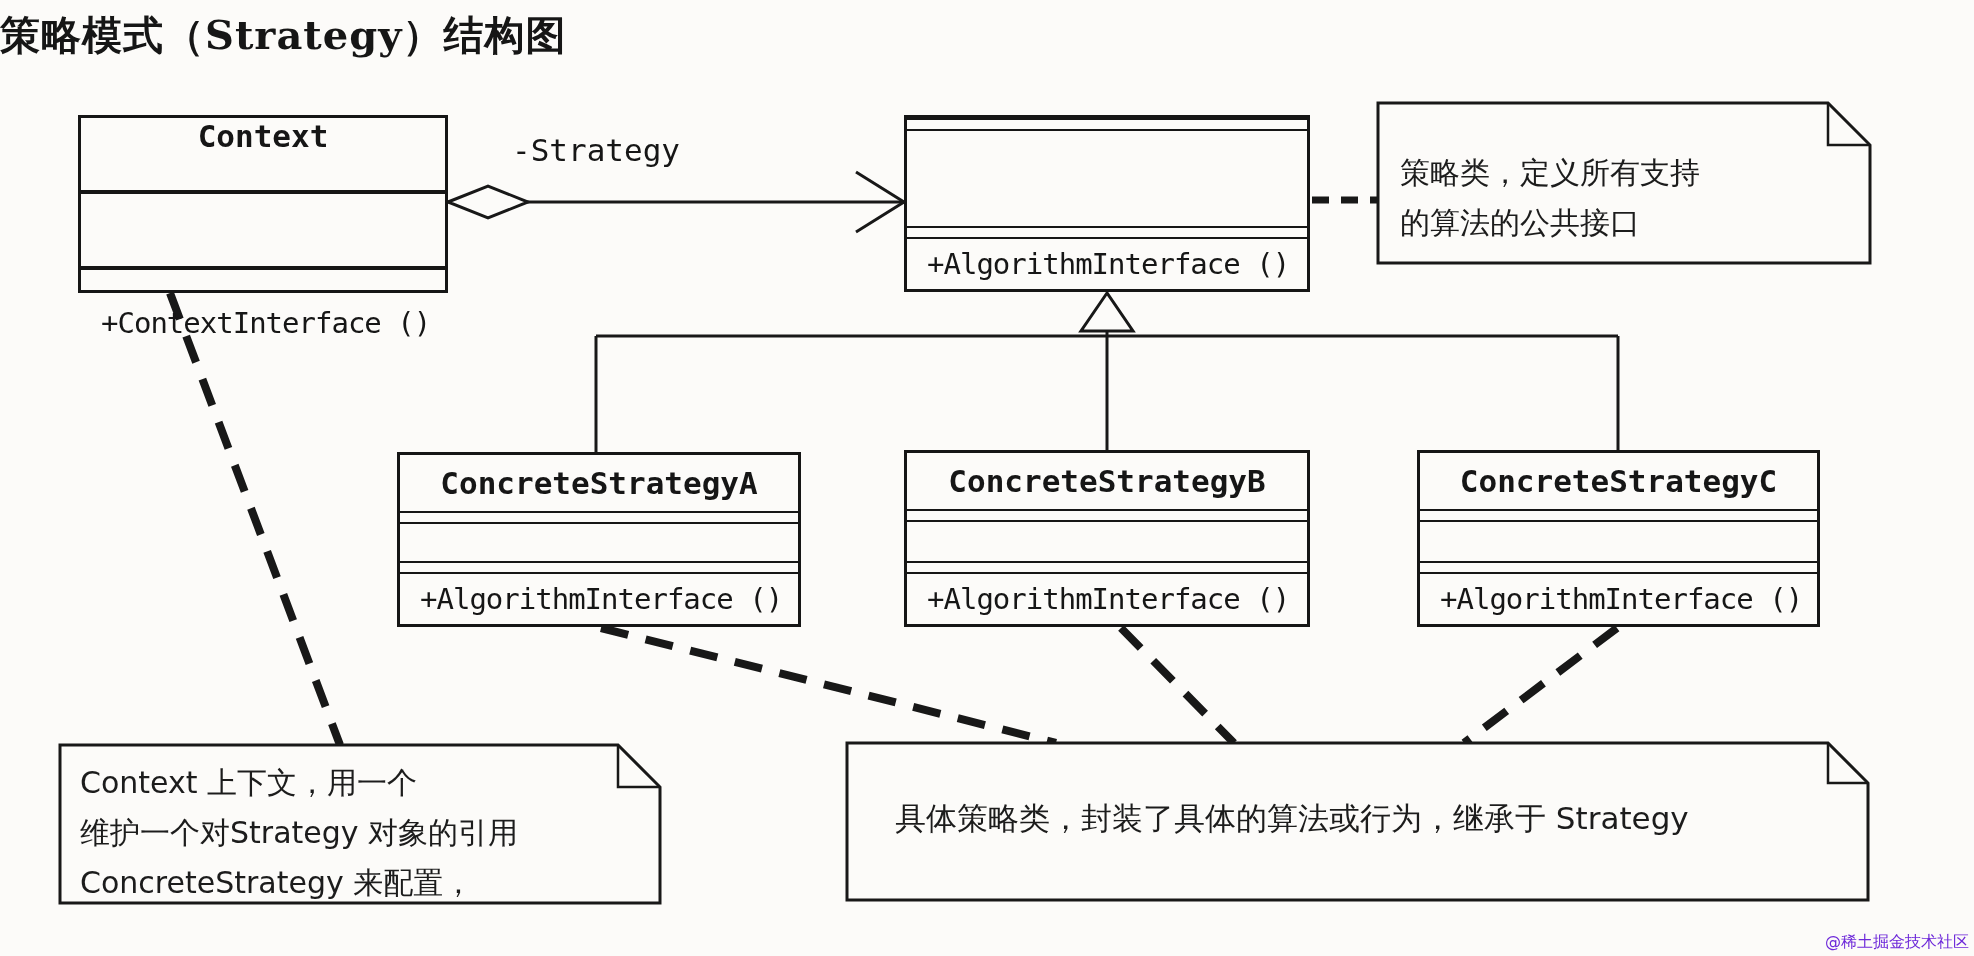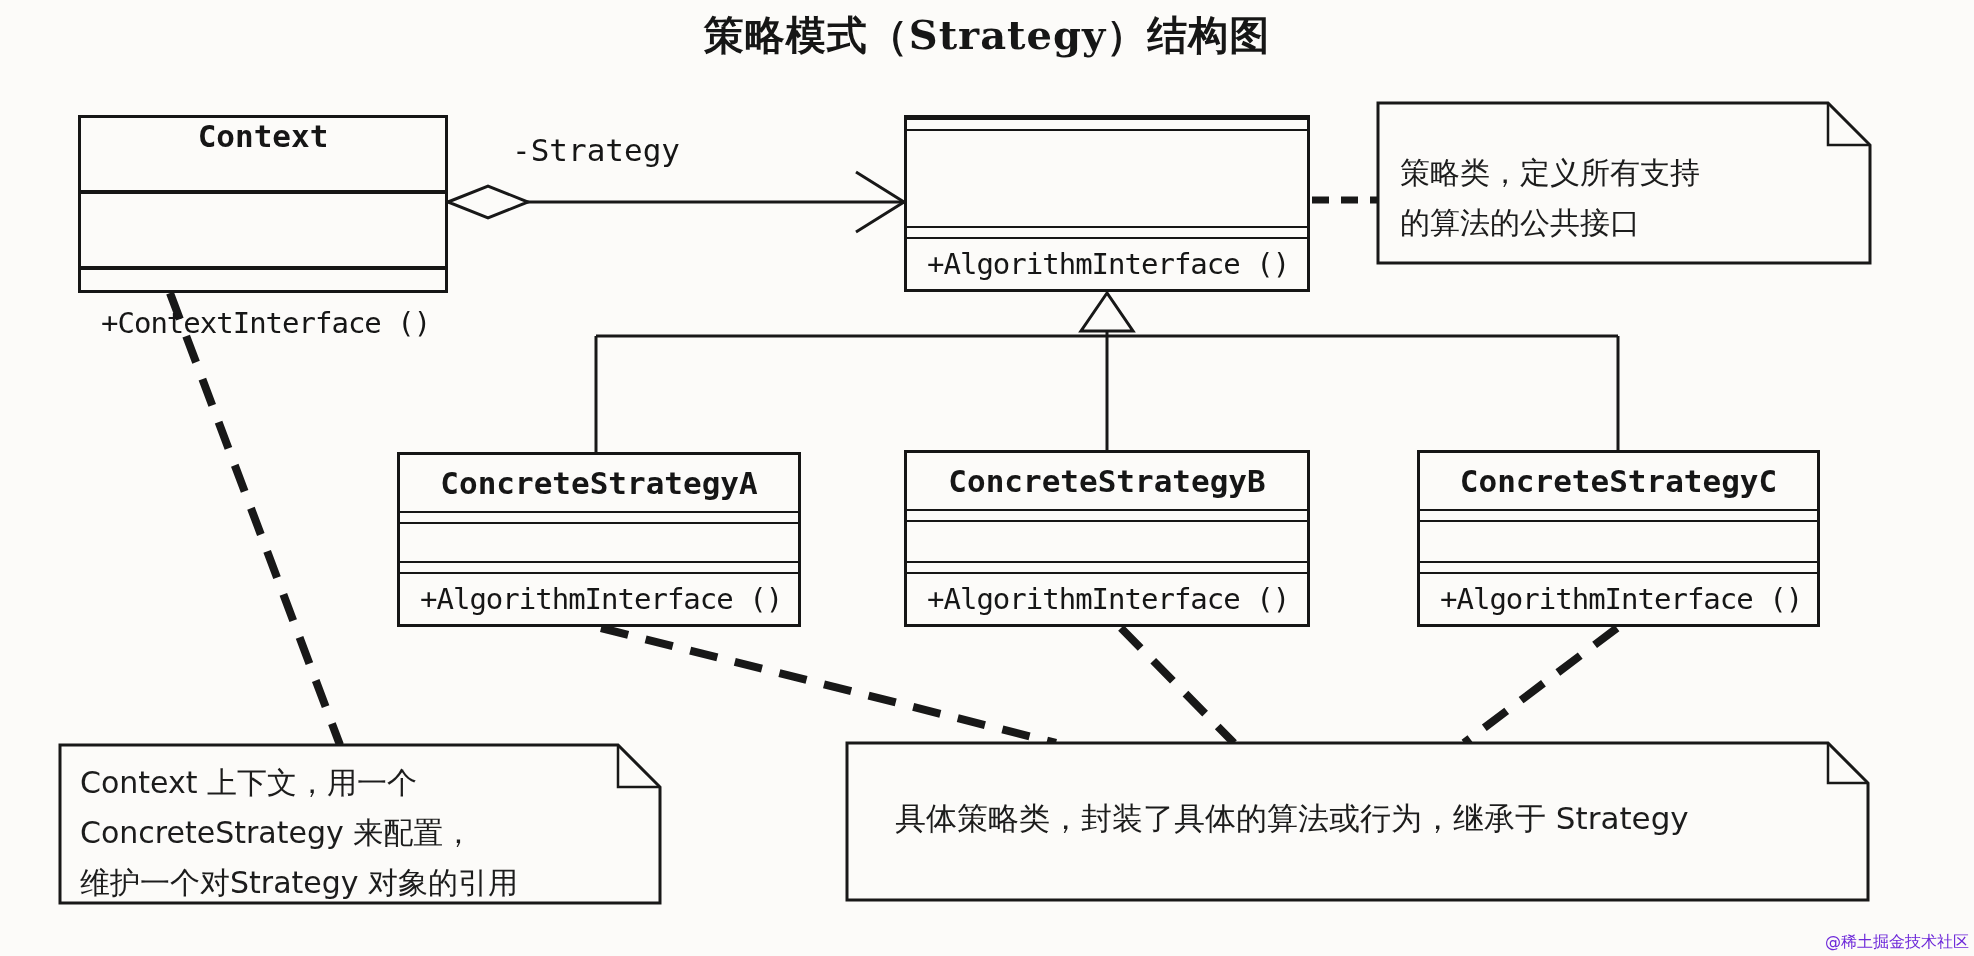--- a/index.html
+++ b/index.html
@@ -8,21 +8,21 @@
     width: 1974px;
     height: 956px;
     background: #fcfbf9;
     font-family: "DejaVu Sans", sans-serif;
     color: #161616;
     overflow: hidden;
   }
   #diagram-title {
     position: absolute;
     top: 8px; left: 0; width: 100%;
-    text-align: center;
+    text-align: left;
     font-size: 40px;
     font-weight: bold;
     letter-spacing: 1px;
     font-family: "DejaVu Serif", "Liberation Serif", serif;
   }
   svg.overlay {
     position: absolute; left: 0; top: 0;
     width: 1974px; height: 956px;
   }
   .uml-class {
@@ -159,22 +159,22 @@
     <div class="uml-method">+AlgorithmInterface ()</div>
   </div>
 
   <div class="note-text" style="left:1400px; top:148px;">
     <div>策略类，定义所有支持</div>
     <div>的算法的公共接口</div>
   </div>
 
   <div class="note-text" style="left:80px; top:758px;">
     <div>Context 上下文，用一个</div>
+    <div>维护一个对Strategy 对象的引用</div>
     <div>ConcreteStrategy 来配置，</div>
-    <div>维护一个对Strategy 对象的引用</div>
   </div>
 
   <div class="note-text" style="left:895px; top:800px; font-size:31px; line-height:36px;">
     <div>具体策略类，封装了具体的算法或行为，继承于 Strategy</div>
   </div>
 
   <div id="watermark">@稀土掘金技术社区</div>
 
 </div>
 

